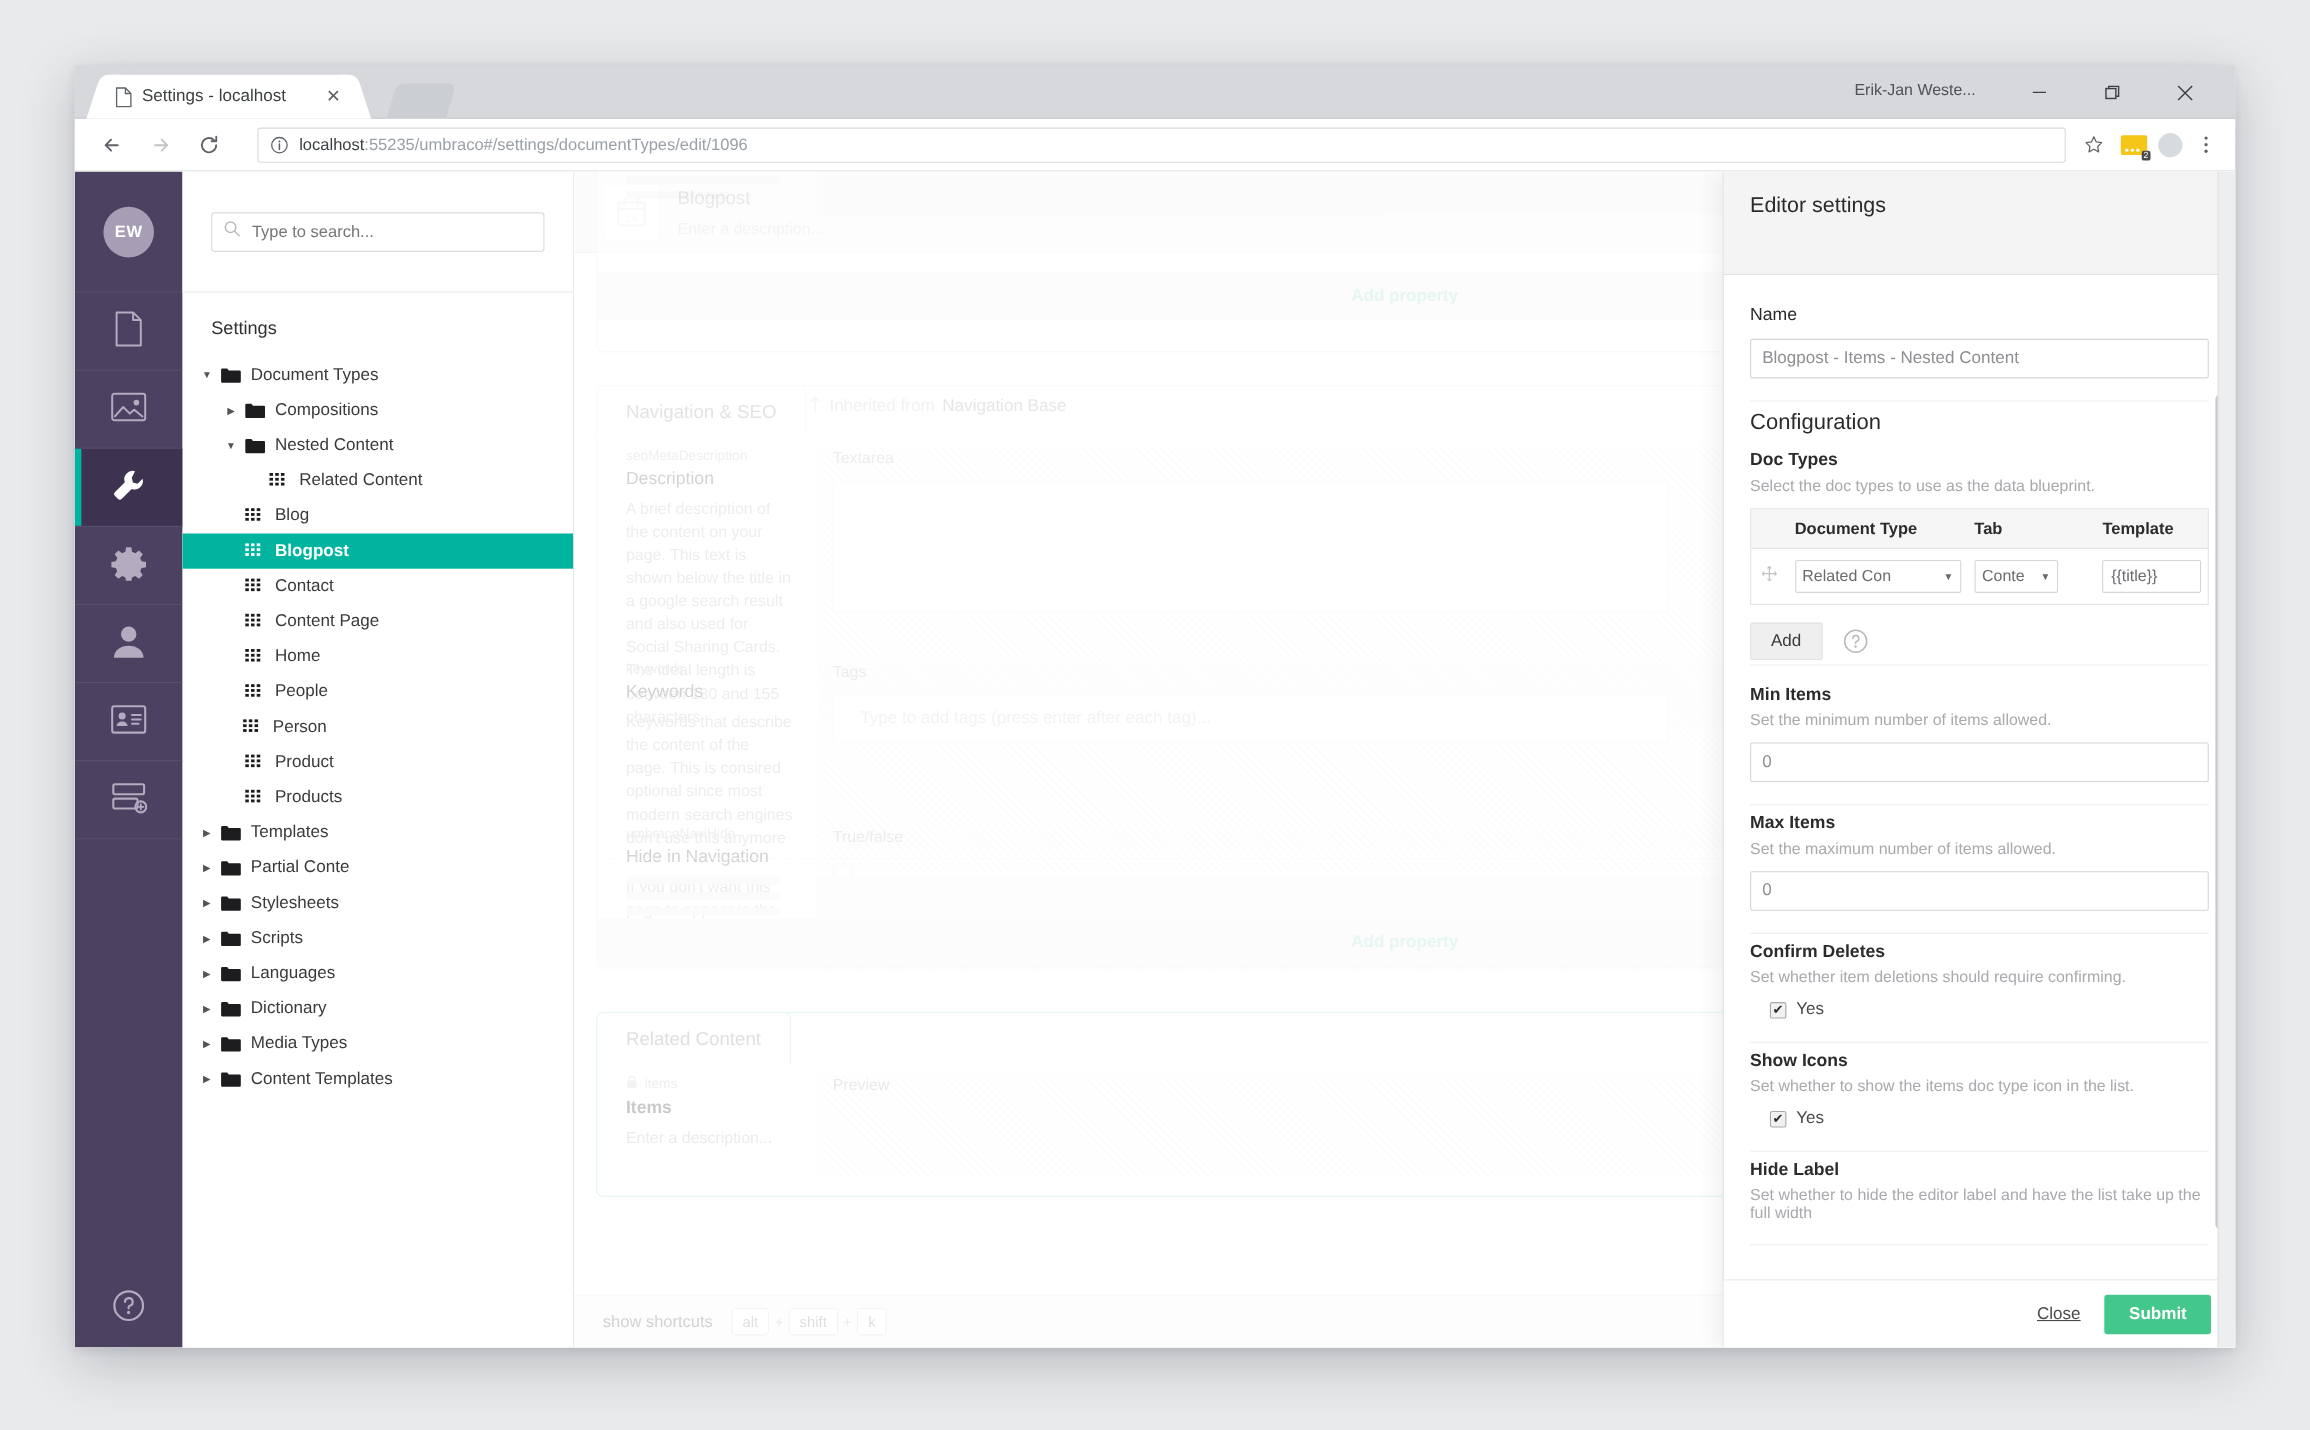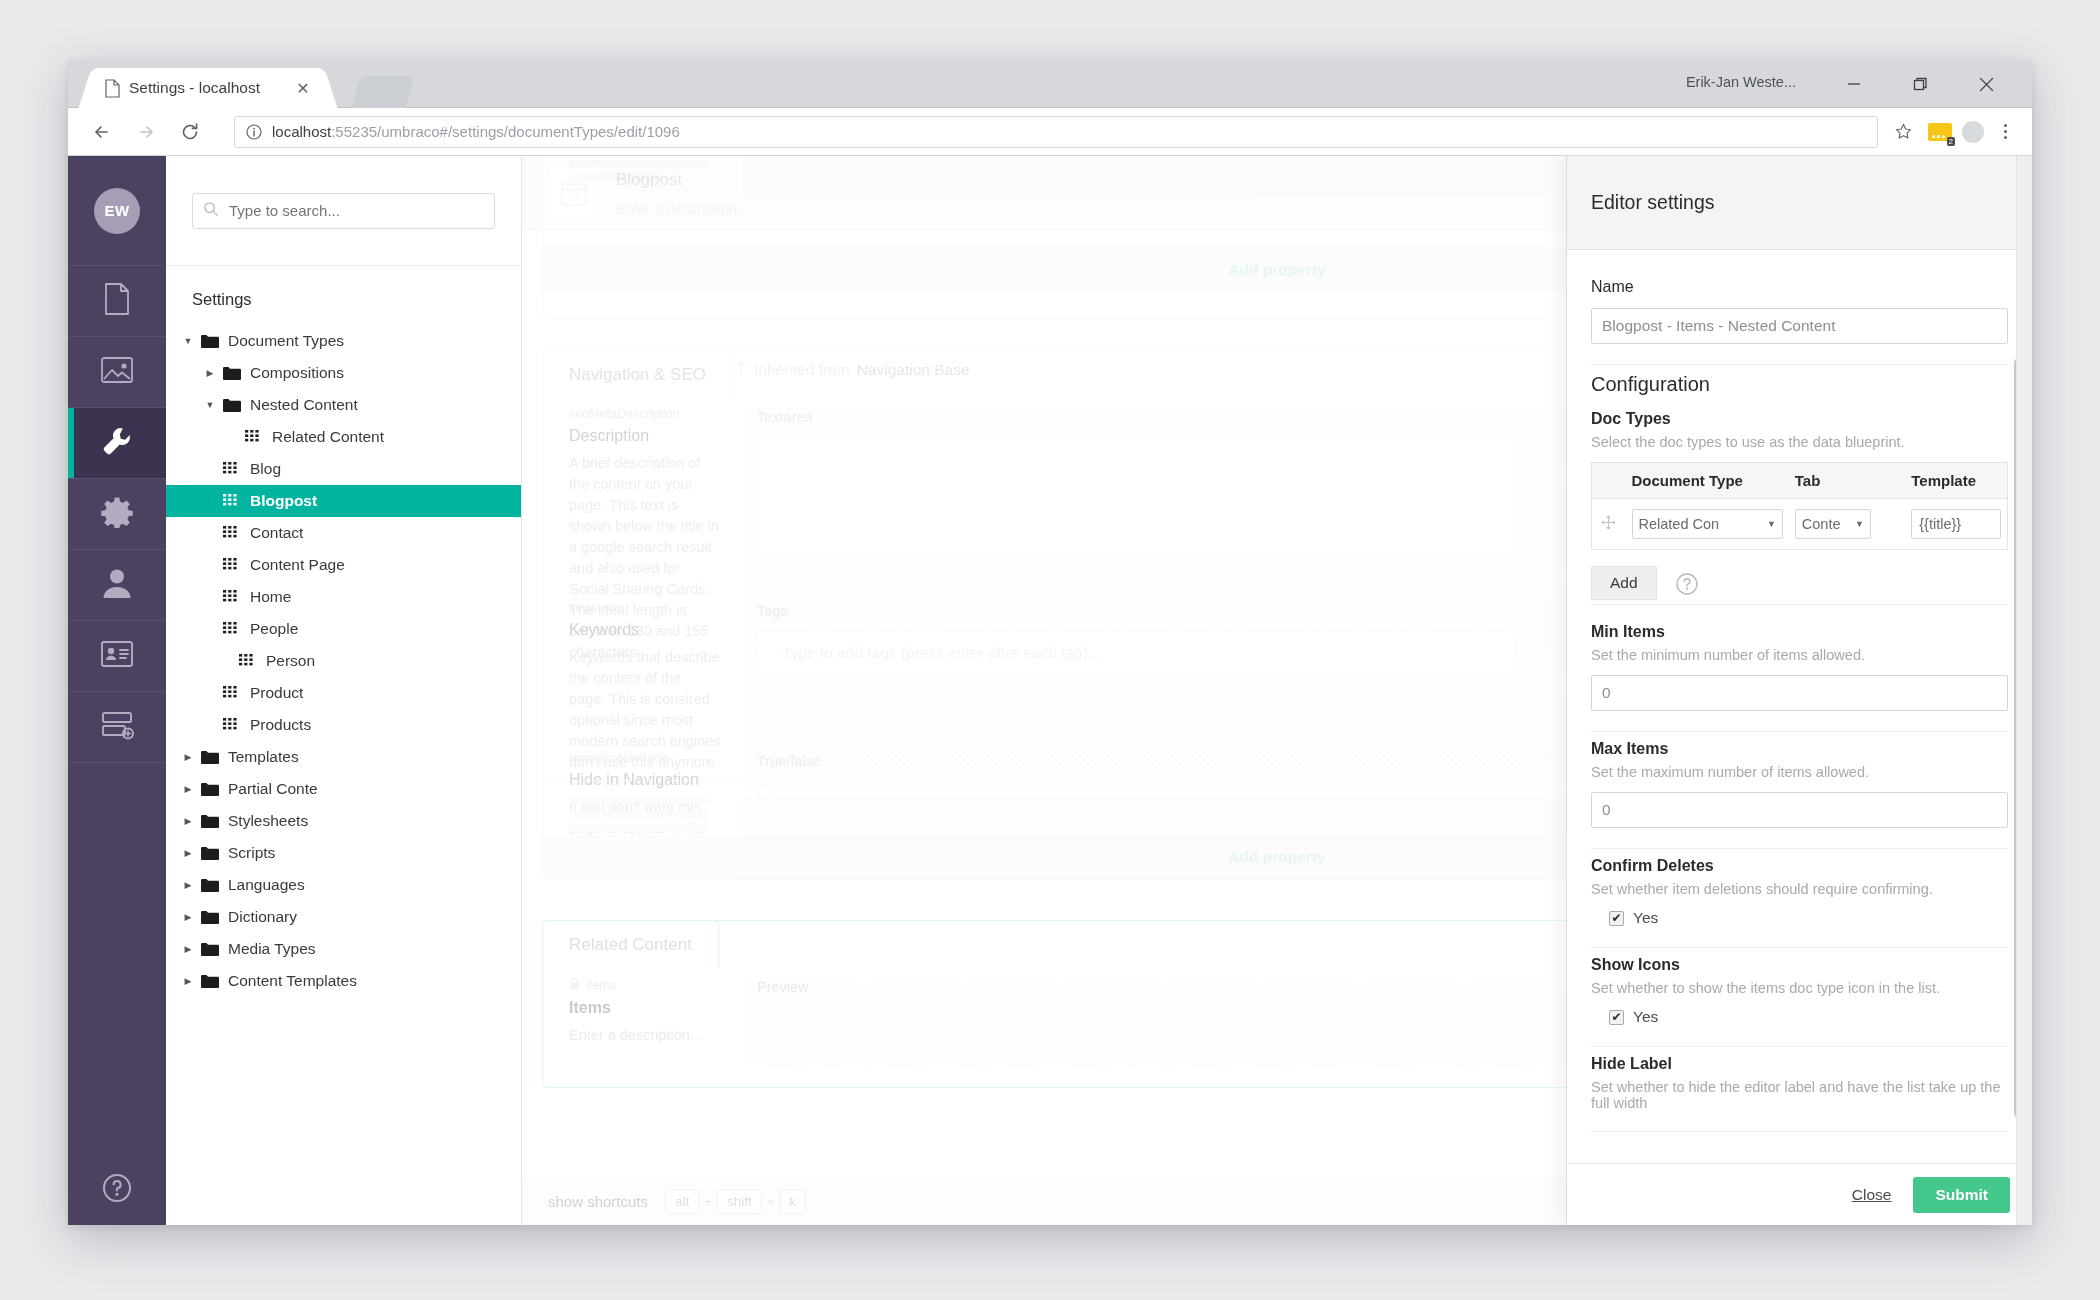--- a/index.html
+++ b/index.html
@@ -274,21 +274,21 @@
     background: rgba(255,255,255,0.55); pointer-events: none;
   }
   #editor-panel {
     position: absolute; right: 0; top: 0; bottom: 0; width: 466px;
     background: #fff; border-left: 1px solid #dcdcdc;
     box-shadow: -6px 0 18px rgba(0,0,0,.06);
     display: flex; flex-direction: column;
   }
   #editor-header {
     height: 94px; background: #f4f4f5; border-bottom: 1px solid #e2e2e3;
-    display: flex; align-items: center; padding: 20px 24px;
+    display: flex; align-items: flex-start; padding: 20px 24px;
   }
   #editor-title { font-size: 19.5px; color: #2b2b2e; }
   #editor-body {
     flex: 1; overflow: hidden; padding: 20px 24px 10px 24px; position: relative;
   }
   .grp { padding: 8px 0 20px; border-bottom: 1px solid #eeeeef; }
   .grp:last-child { border-bottom: none; }
   .grp-label { font-size: 16px; color: #2b2b2e; font-weight: 700; }
   .grp-label.light { font-weight: 400; }
   .grp-desc { font-size: 14.5px; color: #a9a9ae; margin-top: 6px; }
@@ -702,21 +702,21 @@
                   <rect x="6.2" y="5.4" width="3.2" height="2.6"></rect>
                   <rect x="11.4" y="5.4" width="3.2" height="2.6"></rect>
                   <rect x="1" y="9.8" width="3.2" height="2.6"></rect>
                   <rect x="6.2" y="9.8" width="3.2" height="2.6"></rect>
                   <rect x="11.4" y="9.8" width="3.2" height="2.6"></rect>
                 </g>
               </svg>
             </span>
             <span class="tree-label">People</span>
           </div>
-          <div class="tree-node" style="padding-left: 52px;">
+          <div class="tree-node" style="padding-left: 34px;">
             <span class="caret"></span>
             <span class="tree-ico" style="color: rgb(29, 29, 31);">
               <svg width="18" height="16" viewBox="0 0 18 16">
                 <g fill="currentColor">
                   <rect x="1" y="1" width="3.2" height="2.6"></rect>
                   <rect x="6.2" y="1" width="3.2" height="2.6"></rect>
                   <rect x="11.4" y="1" width="3.2" height="2.6"></rect>
                   <rect x="1" y="5.4" width="3.2" height="2.6"></rect>
                   <rect x="6.2" y="5.4" width="3.2" height="2.6"></rect>
                   <rect x="11.4" y="5.4" width="3.2" height="2.6"></rect>

